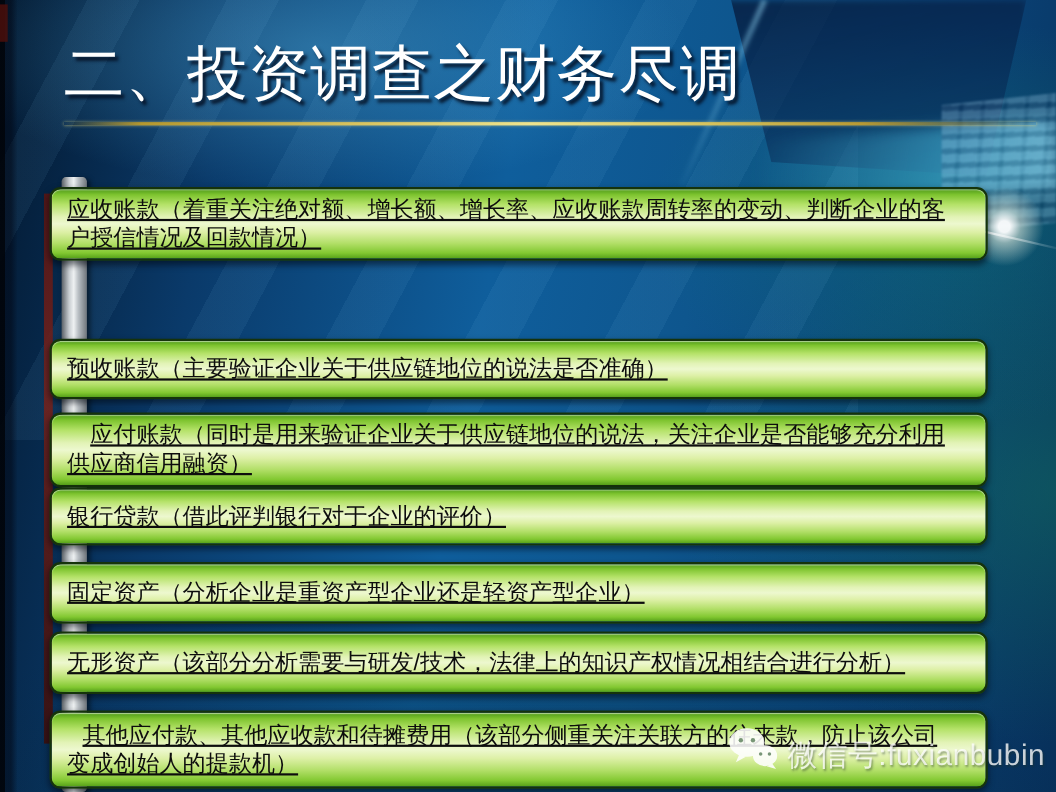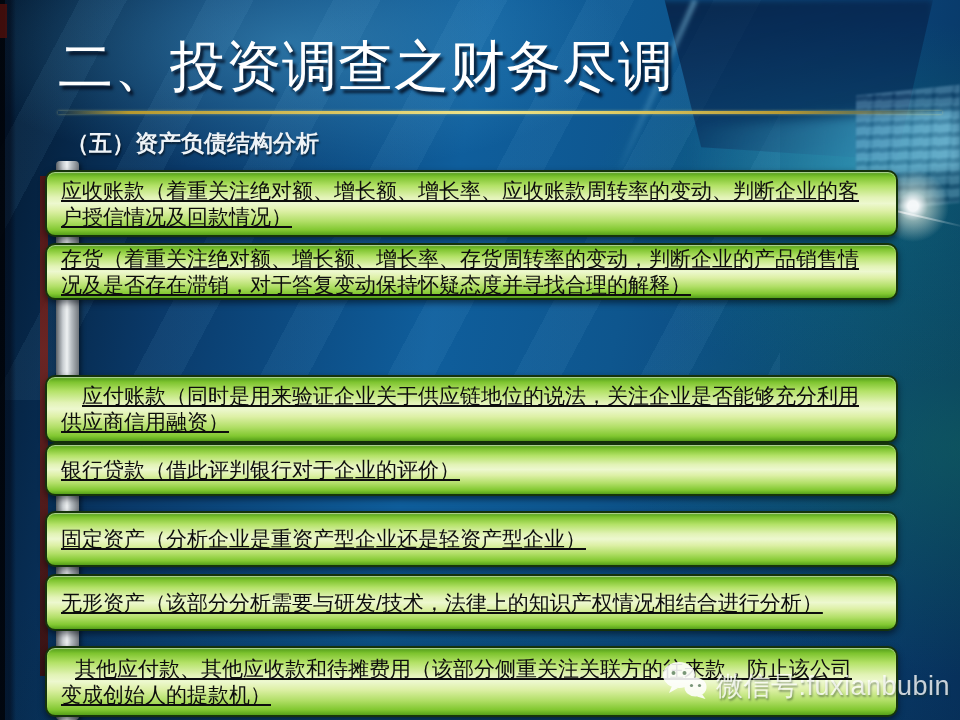--- a/index.html
+++ b/index.html
@@ -88,30 +88,29 @@
   <div class="edge-glint"></div>
   <div class="cyan-wedge"></div>
   <div class="kb-texture"></div>
   <div class="flare"></div>
   <div class="streak"></div>
   <div class="edge-left"></div>
   <div class="corner-red"></div>
 
   <h1 class="title">二、投资调查之财务尽调</h1>
   <div class="underline"></div>
-  <h2 class="subtitle">（五）资产负债结构分析</h2>
 
   <div class="rail-red"></div>
   <div class="rail-silver"></div>
 
   <div class="box b1">
     <span class="box-text">应收账款（着重关注绝对额、增长额、增长率、应收账款周转率的变动、判断企业的客户授信情况及回款情况）</span>
   </div>
-  <div class="box b2">
-    <span class="box-text">存货（着重关注绝对额、增长额、增长率、存货周转率的变动，判断企业的产品销售情况及是否存在滞销，对于答复变动保持怀疑态度并寻找合理的解释）</span>
+  <div class="box b3">
+    <span class="box-text">预收账款（主要验证企业关于供应链地位的说法是否准确）</span>
   </div>
   <div class="box b4">
     <span class="box-text">应付账款（同时是用来验证企业关于供应链地位的说法，关注企业是否能够充分利用供应商信用融资）</span>
   </div>
   <div class="box b5">
     <span class="box-text">银行贷款（借此评判银行对于企业的评价）</span>
   </div>
   <div class="box b6">
     <span class="box-text">固定资产（分析企业是重资产型企业还是轻资产型企业）</span>
   </div>

